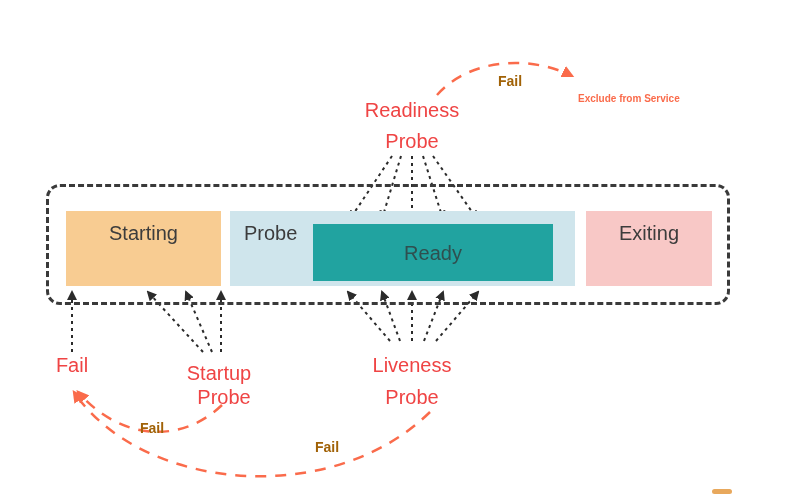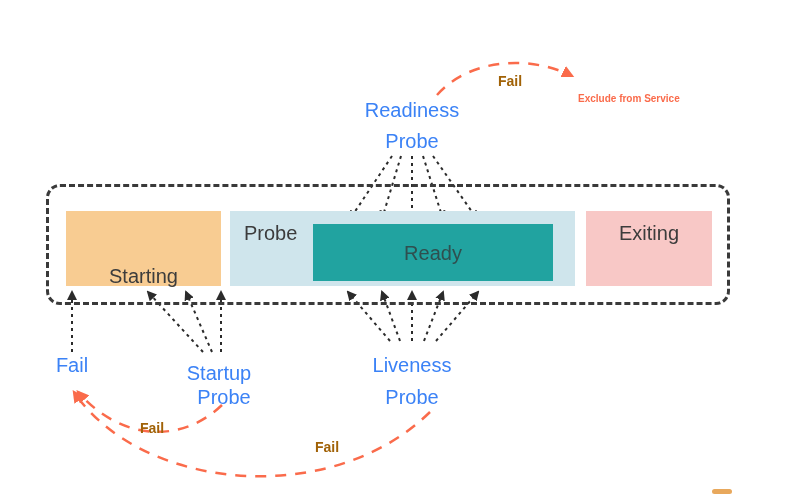--- a/index.html
+++ b/index.html
@@ -51,21 +51,20 @@
     line-height: 1;
     white-space: nowrap;
   }
   .box-starting {
     left: 66px;
     top: 211px;
     width: 155px;
     height: 75px;
     background: #F8CC92;
     padding-top: 12px;
-    align-items: flex-end;
   }
   .box-living {
     left: 230px;
     top: 211px;
     width: 345px;
     height: 75px;
     background: #CFE5EC;
     justify-content: flex-start;
     padding-left: 14px;
     padding-top: 12px;
@@ -85,21 +84,21 @@
     left: 586px;
     top: 211px;
     width: 126px;
     height: 75px;
     background: #F8C8C6;
     padding-top: 12px;
   }
   .caption {
     position: absolute;
     font-size: 20px;
-    color: #3b82f6;
+    color: #ef4444;
     line-height: 1;
     white-space: nowrap;
   }
   .caption.center { transform: translateX(-50%); }
   .fail-label {
     position: absolute;
     font-size: 14px;
     font-weight: bold;
     color: #a16207;
     line-height: 1;

